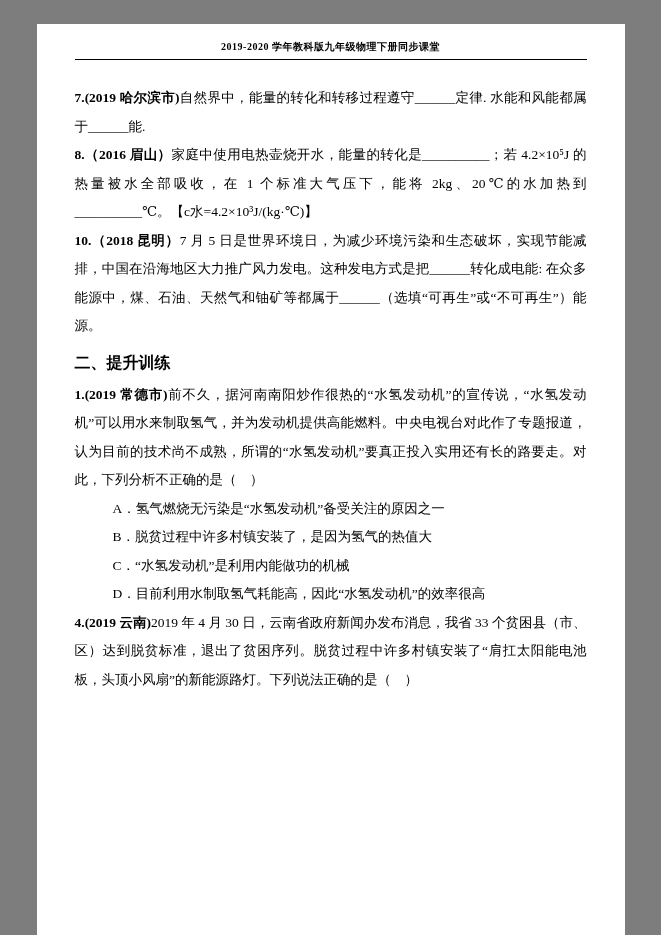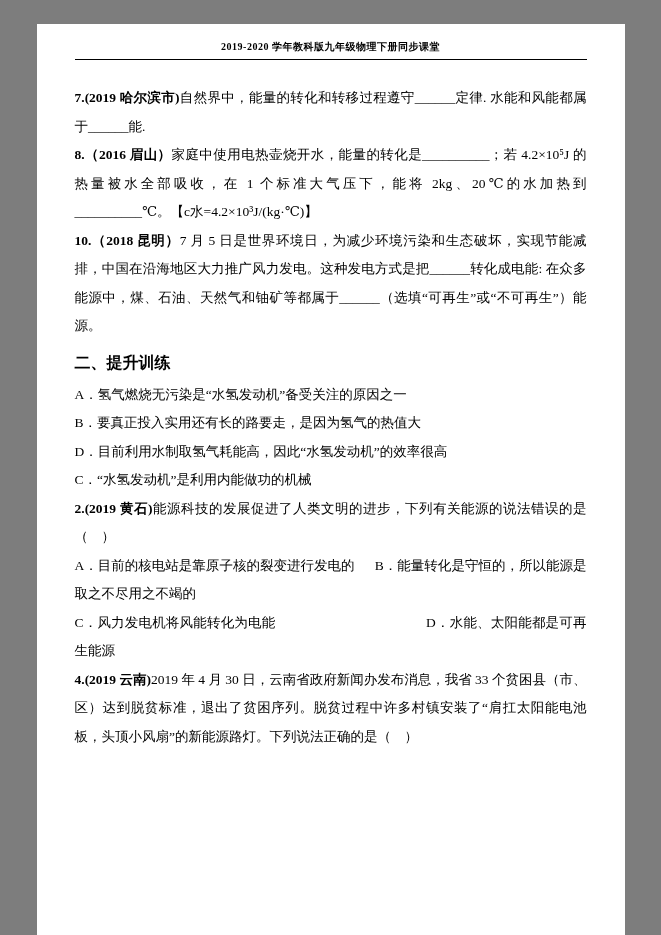--- a/index.html
+++ b/index.html
@@ -28,21 +28,21 @@
     padding-bottom: 5px;
     border-bottom: 1px solid #000;
   }
   .content {
     margin-top: 24px;
     font-size: 13.5px;
     line-height: 28.5px;
   }
   .q { text-align: justify; }
   .ql { font-weight: bold; }
-  .opt { text-align: justify; white-space: pre-wrap; }
+  .opt { text-align: justify; white-space: pre-wrap; margin-left: 38px; }
   .sec-title {
     font-family: "Liberation Sans", "DejaVu Sans", sans-serif;
     font-weight: bold;
     font-size: 16px;
     line-height: 30px;
     margin: 7px 0 3px 0;
   }
 </style>
 </head>
 <body>
@@ -58,31 +58,27 @@
     <p class="q"><span class="ql">7.(2019 哈尔滨市)</span><span>自然界中，能量的转化和转移过程遵守______定律. 水能和风能都属于______能.</span></p>
 
     <p class="q"><span class="ql">8.（2016 眉山）</span><span>家庭中使用电热壶烧开水，能量的转化是__________；若 4.2×10⁵J 的热量被水全部吸收，在 1 个标准大气压下，能将 2kg、20℃的水加热到__________℃。【c水=4.2×10³J/(kg·℃)】</span></p>
 
 
     <p class="q"><span class="ql">10.（2018 昆明）</span><span>7 月 5 日是世界环境日，为减少环境污染和生态破坏，实现节能减排，中国在沿海地区大力推广风力发电。这种发电方式是把______转化成电能: 在众多能源中，煤、石油、天然气和铀矿等都属于______（选填“可再生”或“不可再生”）能源。</span></p>
 
     <h2 class="sec-title">二、提升训练</h2>
 
     <div>
+      <p class="q"><span class="ql">1.(2019 常德市)</span><span>前不久，据河南南阳炒作很热的“水氢发动机”的宣传说，“水氢发动机”可以用水来制取氢气，并为发动机提供高能燃料。中央电视台对此作了专题报道，认为目前的技术尚不成熟，所谓的“水氢发动机”要真正投入实用还有长的路要走。对此，下列分析不正确的是（　）</span></p>
       <p class="opt">A．氢气燃烧无污染是“水氢发动机”备受关注的原因之一</p>
-      <p class="opt">B．要真正投入实用还有长的路要走，是因为氢气的热值大</p>
+      <p class="opt">B．脱贫过程中许多村镇安装了，是因为氢气的热值大</p>
+      <p class="opt">C．“水氢发动机”是利用内能做功的机械</p>
       <p class="opt">D．目前利用水制取氢气耗能高，因此“水氢发动机”的效率很高</p>
-      <p class="opt">C．“水氢发动机”是利用内能做功的机械</p>
     </div>
 
-    <div>
-      <p class="q"><span class="ql">2.(2019 黄石)</span><span>能源科技的发展促进了人类文明的进步，下列有关能源的说法错误的是（　）</span></p>
-      <p class="opt">A．目前的核电站是靠原子核的裂变进行发电的　  B．能量转化是守恒的，所以能源是取之不尽用之不竭的</p>
-      <p class="opt">C．风力发电机将风能转化为电能　　　　　　　　　　　D．水能、太阳能都是可再生能源</p>
-    </div>
 
     <div>
       <p class="q"><span class="ql">4.(2019 云南)</span><span>2019 年 4 月 30 日，云南省政府新闻办发布消息，我省 33 个贫困县（市、区）达到脱贫标准，退出了贫困序列。脱贫过程中许多村镇安装了“肩扛太阳能电池板，头顶小风扇”的新能源路灯。下列说法正确的是（　）</span></p>
 
     </div>
 
   </div>
 </div>
 
 </body></html>

